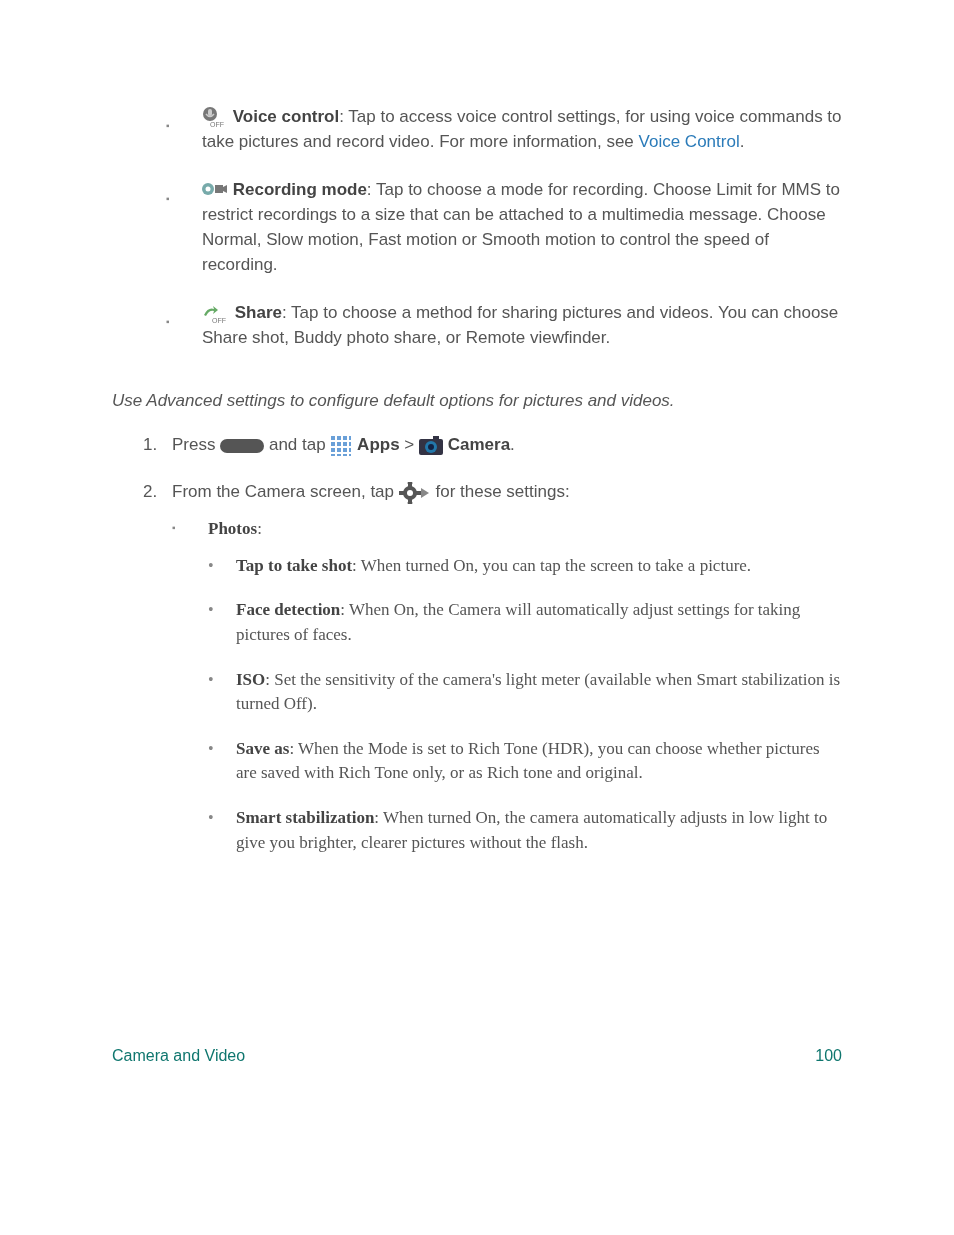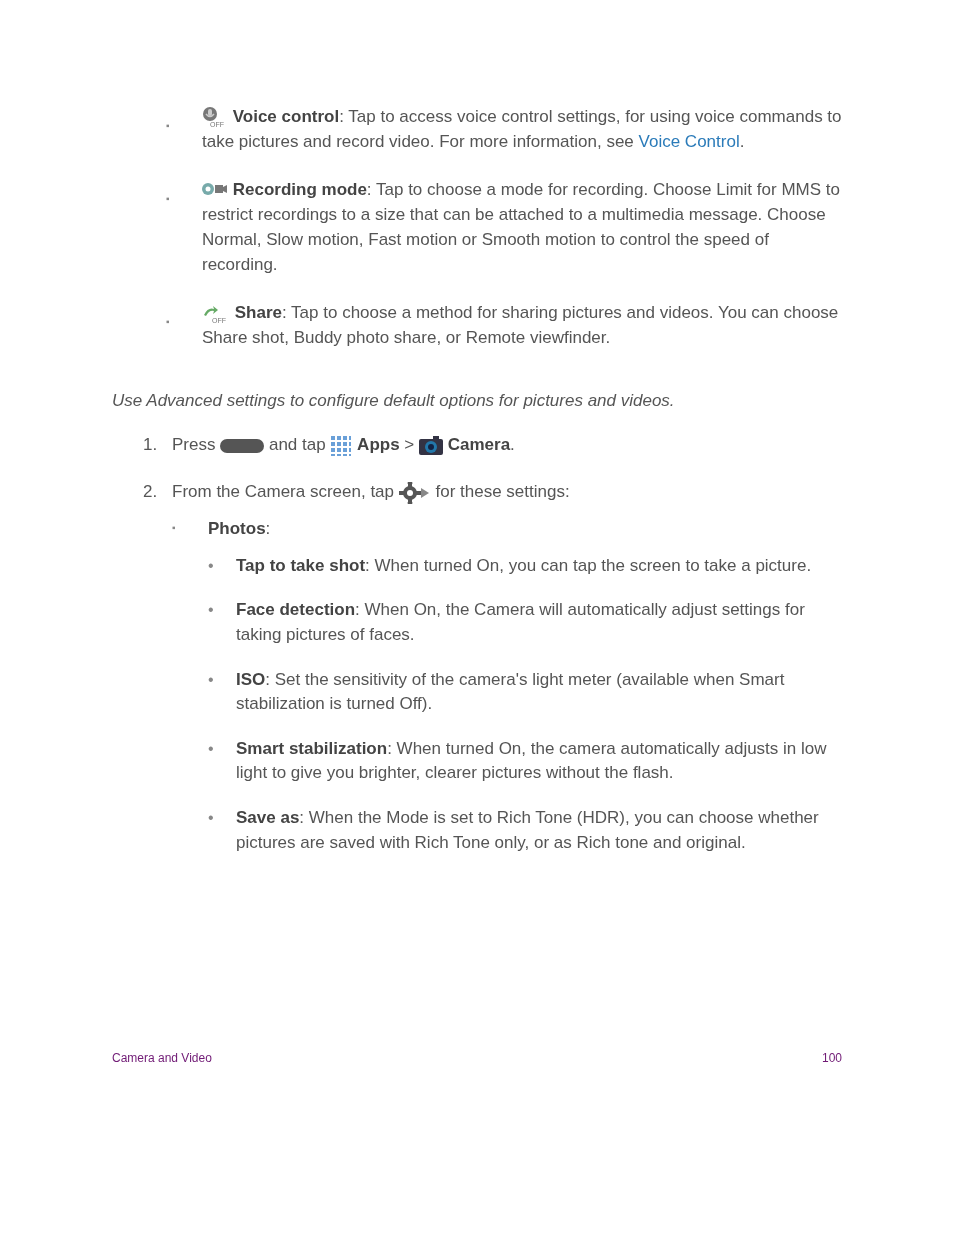--- a/index.html
+++ b/index.html
@@ -50,20 +50,21 @@
     color: #555;
   }
   ol.steps > li {
     margin-bottom: 22px;
     padding-left: 10px;
   }
   ul.sub-bullets {
     list-style: none;
     margin: 12px 0 16px 0;
     padding: 0;
+    font-family: Liberation Serif, serif;
   }
   ul.sub-bullets > li {
     position: relative;
     padding-left: 36px;
     margin-bottom: 20px;
   }
   ul.sub-bullets > li::before {
     content: "▪";
     position: absolute;
     left: 0;
@@ -89,22 +90,22 @@
     font-size: 16px;
     color: #888;
   }
   .footer {
     position: absolute;
     bottom: 40px;
     left: 112px;
     right: 112px;
     display: flex;
     justify-content: space-between;
-    color: #701a75;
-    font-size: 12px;
+    color: #0f766e;
+    font-size: 16px;
   }
   
   svg { vertical-align: middle; }
 </style>
 </head>
 <body>
 
 <div class="page">
 
   <ul class="top-bullets">
@@ -211,22 +212,22 @@
       </span>
       <span> for these settings:</span>
 
       <ul class="sub-bullets">
         <li>
           <span class="bold">Photos</span>:
           <ul class="dot-bullets">
             <li><span class="bold">Tap to take shot</span><span>: When turned On, you can tap the screen to take a picture.</span></li>
             <li><span class="bold">Face detection</span><span>: When On, the Camera will automatically adjust settings for taking pictures of faces.</span></li>
             <li><span class="bold">ISO</span><span>: Set the sensitivity of the camera's light meter (available when Smart stabilization is turned Off).</span></li>
+            <li><span class="bold">Save as</span><span>: When the Mode is set to Rich Tone (HDR), you can choose whether pictures are saved with Rich Tone only, or as Rich tone and original.</span></li>
             <li><span class="bold">Smart stabilization</span><span>: When turned On, the camera automatically adjusts in low light to give you brighter, clearer pictures without the flash.</span></li>
-            <li><span class="bold">Save as</span><span>: When the Mode is set to Rich Tone (HDR), you can choose whether pictures are saved with Rich Tone only, or as Rich tone and original.</span></li>
           </ul>
         </li>
       </ul>
     </li>
   </ol>
 
   <div class="footer">
     <span>Camera and Video</span>
     <span>100</span>
   </div>

